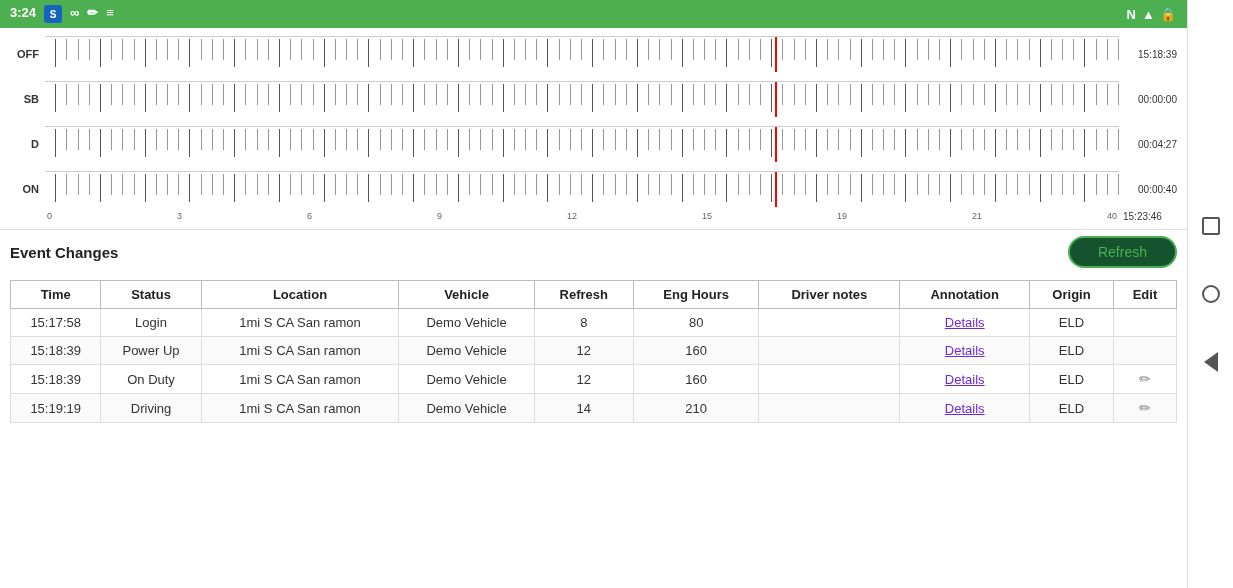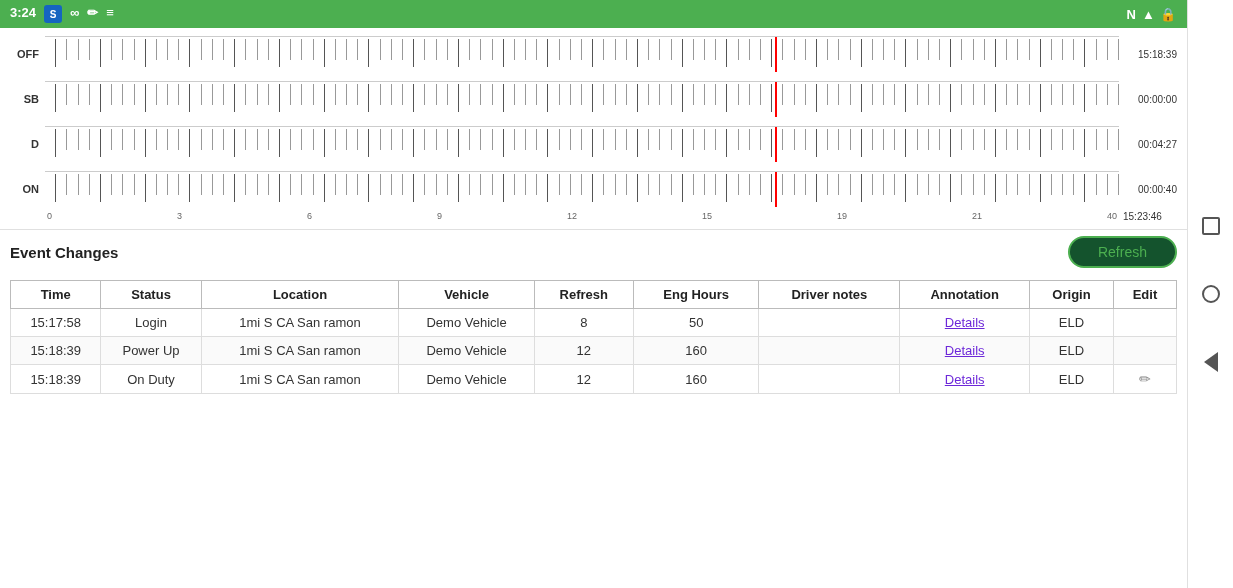--- a/index.html
+++ b/index.html
@@ -764,21 +764,21 @@
           <th>Edit</th>
         </tr>
       </thead>
       <tbody id="event-table-body">
       <tr>
             <td>15:17:58</td>
             <td>Login</td>
             <td>1mi S CA San ramon</td>
             <td>Demo Vehicle</td>
             <td>8</td>
-            <td>50</td>
+            <td>80</td>
             <td></td>
             <td><a class="details-link">Details</a></td>
             <td>ELD</td>
             <td></td>
           </tr>
           <tr>
             <td>15:18:39</td>
             <td>Power Up</td>
             <td>1mi S CA San ramon</td>
             <td>Demo Vehicle</td>
@@ -794,20 +794,32 @@
             <td>On Duty</td>
             <td>1mi S CA San ramon</td>
             <td>Demo Vehicle</td>
             <td>12</td>
             <td>160</td>
             <td></td>
             <td><a class="details-link">Details</a></td>
             <td>ELD</td>
             <td><span class="edit-icon">✏</span></td>
           </tr>
+          <tr>
+            <td>15:19:19</td>
+            <td>Driving</td>
+            <td>1mi S CA San ramon</td>
+            <td>Demo Vehicle</td>
+            <td>14</td>
+            <td>210</td>
+            <td></td>
+            <td><a class="details-link">Details</a></td>
+            <td>ELD</td>
+            <td><span class="edit-icon">✏</span></td>
+          </tr>
         </tbody>
     </table>
   </div>
 </div>
 
 <div class="android-nav">
   <div class="nav-btn">
     <div class="square-icon"></div>
   </div>
   <div class="nav-btn">

